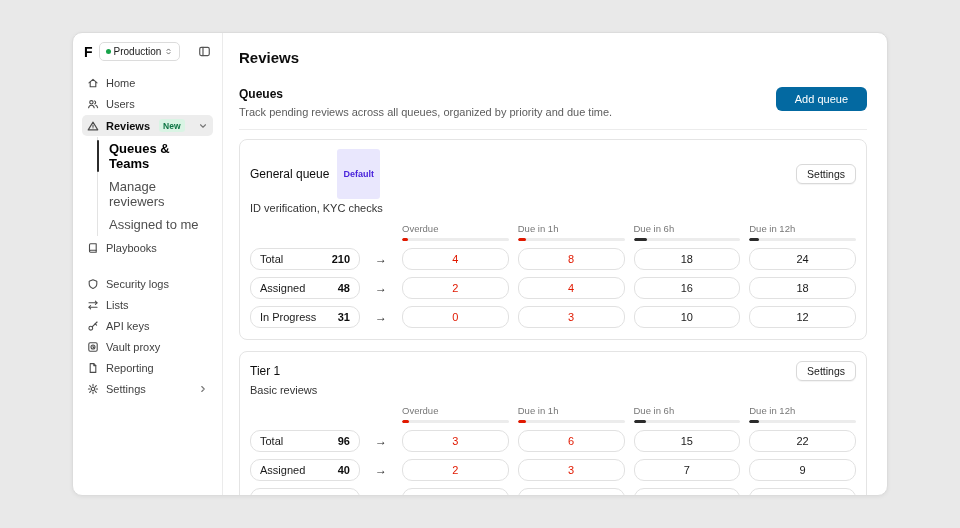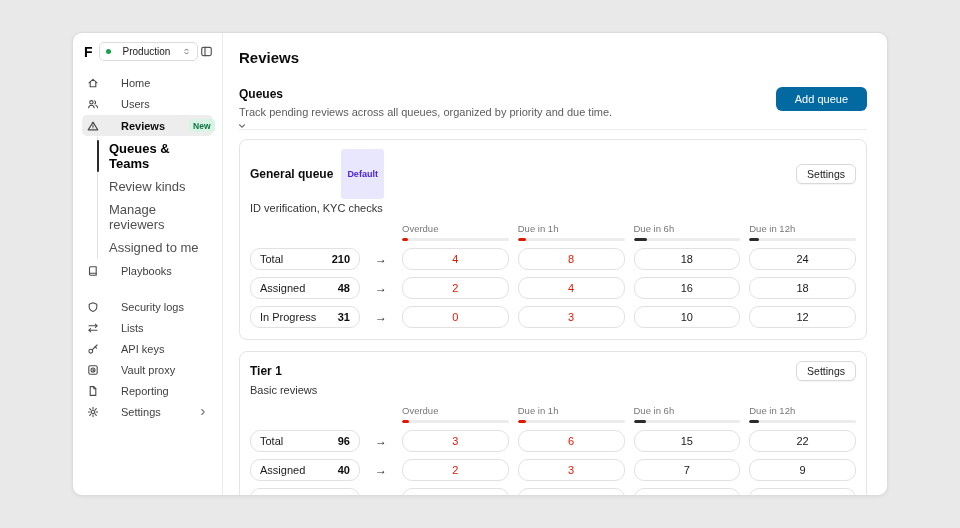--- a/index.html
+++ b/index.html
@@ -7,26 +7,26 @@
   *{box-sizing:border-box;}
 
   .app-card{position:absolute;left:72px;top:32px;width:816px;height:464px;background:#fff;
     border:1px solid #dcdcdc;border-radius:10px;box-shadow:0 1px 4px rgba(0,0,0,.06);
     display:flex;overflow:hidden;}
 
   
   .sidebar{width:150px;flex:0 0 150px;border-right:1px solid #ebebeb;padding:9px 9px;}
   .sb-head{display:flex;align-items:center;margin-bottom:12px;}
   .logo{font-weight:700;font-size:14px;padding:0 2px;color:#000;}
-  .env-select{display:flex;align-items:center;gap:12px;border:1px solid #dcdcdc;background:#fff;
+  .env-select{display:flex;align-items:center;gap:3px;border:1px solid #dcdcdc;background:#fff;
     border-radius:5px;padding:3px 6px;font-size:10px;color:#1a1a1a;margin-left:4px;font-family:inherit;cursor:default;}
   .env-dot{width:5px;height:5px;border-radius:50%;}
   .sb-toggle{margin-left:auto;background:none;border:none;padding:2px;display:flex;color:#555;}
 
-  .nav-item{display:flex;align-items:center;gap:22px;padding:4px 5px;border-radius:5px;
+  .nav-item{display:flex;align-items:center;gap:7px;padding:4px 5px;border-radius:5px;
     font-size:11px;color:#3f3f3f;margin:1px 0;cursor:default;}
   .nav-item.active{background:#ededed;color:#0d0d0d;font-weight:700;}
   .nav-icon{display:flex;flex:0 0 auto;}
   .nav-icon svg{display:block;}
   .badge-new{background:#d9f4e4;color:#0d7544;font-size:8.5px;font-weight:700;padding:1.5px 4px;border-radius:3px;margin-left:2px;}
   .nav-chev{margin-left:auto;display:flex;color:#777;}
   .sub-list{margin:1px 0 2px 15px;border-left:1px solid #e3e3e3;padding-left:9px;}
   .sub-item{font-size:13px;color:#4f4f4f;padding:4px 2px;position:relative;}
   .sub-item.active{color:#000;font-weight:700;}
   .sub-item.active::before{content:'';position:absolute;left:-10px;top:3px;bottom:3px;width:2px;background:#2b2b2b;border-radius:1px;}
@@ -37,21 +37,21 @@
   .page-title{font-size:15px;font-weight:700;margin:2px 0 20px;color:#0d0d0d;line-height:18px;}
   .section-head{display:flex;align-items:flex-start;}
   .section-titles h2{font-size:12px;font-weight:700;margin:0 0 5px;color:#0d0d0d;}
   .section-titles p{font-size:11px;color:#5c5c5c;margin:0;}
   .btn-primary{margin-left:auto;background:#0369a1;color:#fff;border:none;border-radius:6px;
     font-size:11px;font-weight:500;padding:6px 19px;font-family:Liberation Sans, sans-serif;cursor:pointer;}
   .divider{border:none;border-top:1px solid #ececec;margin:11px 0 9px;}
 
   .queue-card{border:1px solid #e4e4e4;border-radius:8px;padding:9px 10px 4px;margin-bottom:11px;background:#fff;}
   .qc-head{display:flex;align-items:center;gap:8px;}
-  .qc-title{font-size:12px;font-weight:700;color:#0d0d0d;}
+  .qc-title{font-size:12px;font-weight:400;color:#0d0d0d;}
   .badge-default{background:#e9e7fd;color:#4a24db;font-size:9px;font-weight:600;padding:20px 6px;border-radius:3px;}
   .btn-settings{margin-left:auto;background:#fff;border:1px solid #d9d9d9;border-radius:6px;
     font-size:10.5px;font-weight:500;padding:3px 10px;font-family:inherit;color:#1a1a1a;
     box-shadow:0 1px 1px rgba(0,0,0,.05);cursor:pointer;}
   .qc-desc{font-size:11px;color:#333;margin:3px 0 9px;}
 
   .qgrid{display:grid;grid-template-columns:110px 24px repeat(4,1fr);column-gap:9px;align-items:center;}
   .qhead{margin-bottom:7px;align-items:end;}
   .col-label{font-size:9.5px;color:#777;margin-bottom:4px;}
   .bar{height:3px;background:#ececec;border-radius:2px;position:relative;overflow:hidden;}
@@ -123,21 +123,20 @@
           <span class="nav-label">Reviews</span>
           <span class="badge-new">New</span>
           <span class="nav-chev">
             <svg width="10" height="10" viewBox="0 0 12 12" fill="none" stroke="#777" stroke-width="1.3" stroke-linecap="round" stroke-linejoin="round">
               <path d="M3 4.5 6 7.5 9 4.5"></path>
             </svg>
           </span>
         </div>
         <div class="sub-list">
           <div class="sub-item active">Queues &amp; Teams</div>
-          <div class="sub-item">Review kinds</div>
           <div class="sub-item">Manage reviewers</div>
           <div class="sub-item">Assigned to me</div>
         </div>
         <div class="nav-item">
           <span class="nav-icon">
             <svg width="12" height="12" viewBox="0 0 12 12" fill="none" stroke="#4b4b4b" stroke-width="1.1" stroke-linecap="round" stroke-linejoin="round">
               <path d="M9.2 8.2V1.8H3.6c-.6 0-1.1.5-1.1 1.1v6.2"></path>
               <path d="M2.5 9.1c0-.5.5-.9 1.1-.9h5.6v2H3.6c-.6 0-1.1-.5-1.1-1.1Z"></path>
             </svg>
           </span>

